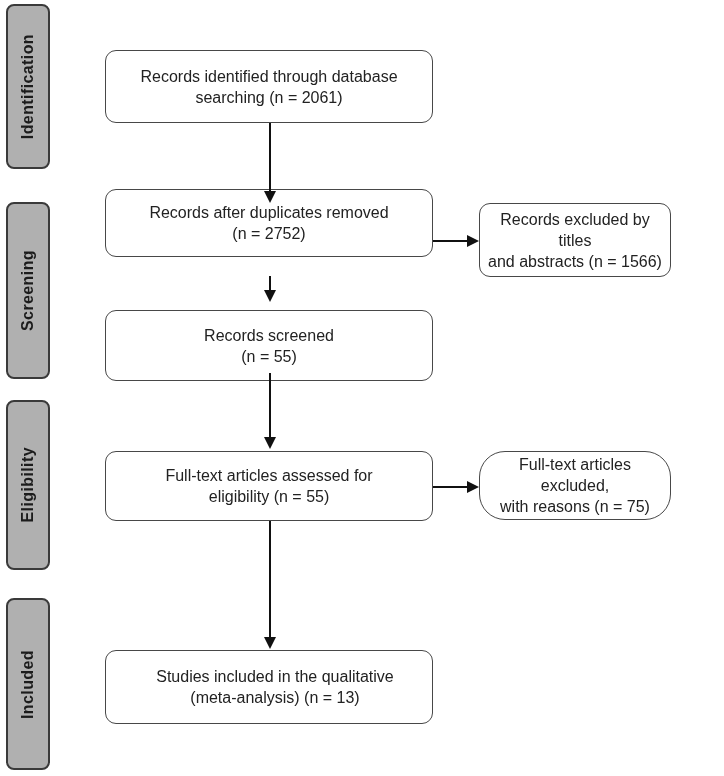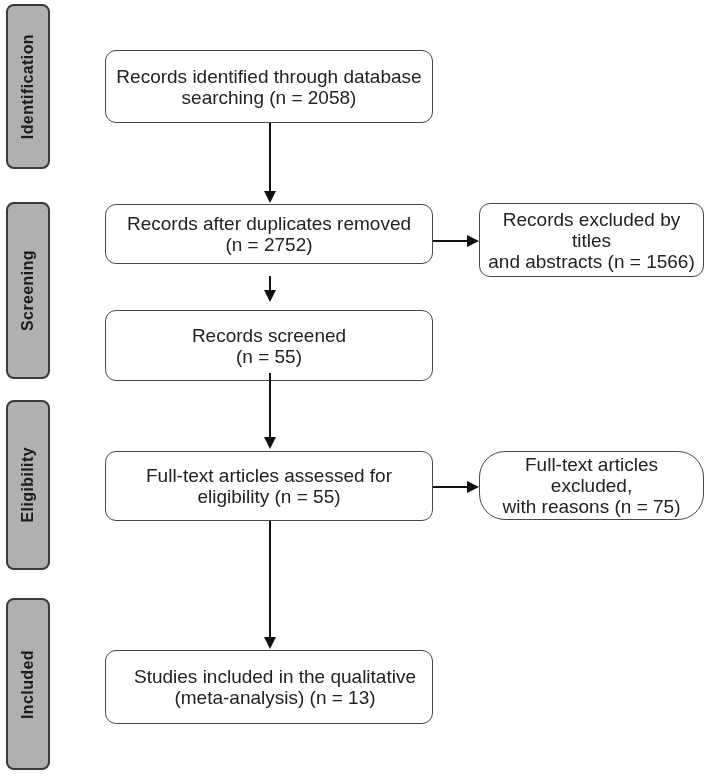--- a/index.html
+++ b/index.html
@@ -36,27 +36,27 @@
   .fbox {
     position: absolute;
     background: var(--box-fill, #ffffff);
     border: 1.5px solid var(--box-border, #484848);
     border-radius: 11px;
     display: flex;
     flex-direction: column;
     align-items: center;
     justify-content: center;
     text-align: center;
-    font-size: 19px;
+    font-size: 16px;
     line-height: 21px;
     padding: 4px 8px;
     color: var(--text, #222222);
   }
   .main-box { left: 105px; width: 328px; }
-  .side-box { left: 479px; width: 225px; }
+  .side-box { left: 479px; width: 192px; }
   .vline {
     position: absolute;
     left: 269px;
     width: 2px;
     background: var(--arrow, #111111);
   }
   .hline {
     position: absolute;
     height: 2px;
     background: var(--arrow, #111111);
@@ -90,24 +90,24 @@
   </div>
   <div class="stage" style="top:400px;height:170px;">
     <span>Eligibility</span>
   </div>
   <div class="stage" style="top:598px;height:172px;">
     <span>Included</span>
   </div>
 
   <div class="fbox main-box" style="top:50px;height:73px;">
     <div>Records identified through database</div>
-    <div>searching (n = 2058)</div>
+    <div>searching (n = 2061)</div>
   </div>
 
-  <div class="fbox main-box" style="top:204px;height:60px;">
+  <div class="fbox main-box" style="top:189px;height:68px;">
     <div>Records after duplicates removed</div>
     <div>(n = 2752)</div>
   </div>
 
   <div class="fbox main-box" style="top:310px;height:71px;">
     <div>Records screened</div>
     <div>(n = 55)</div>
   </div>
 
   <div class="fbox main-box" style="top:451px;height:70px;">

